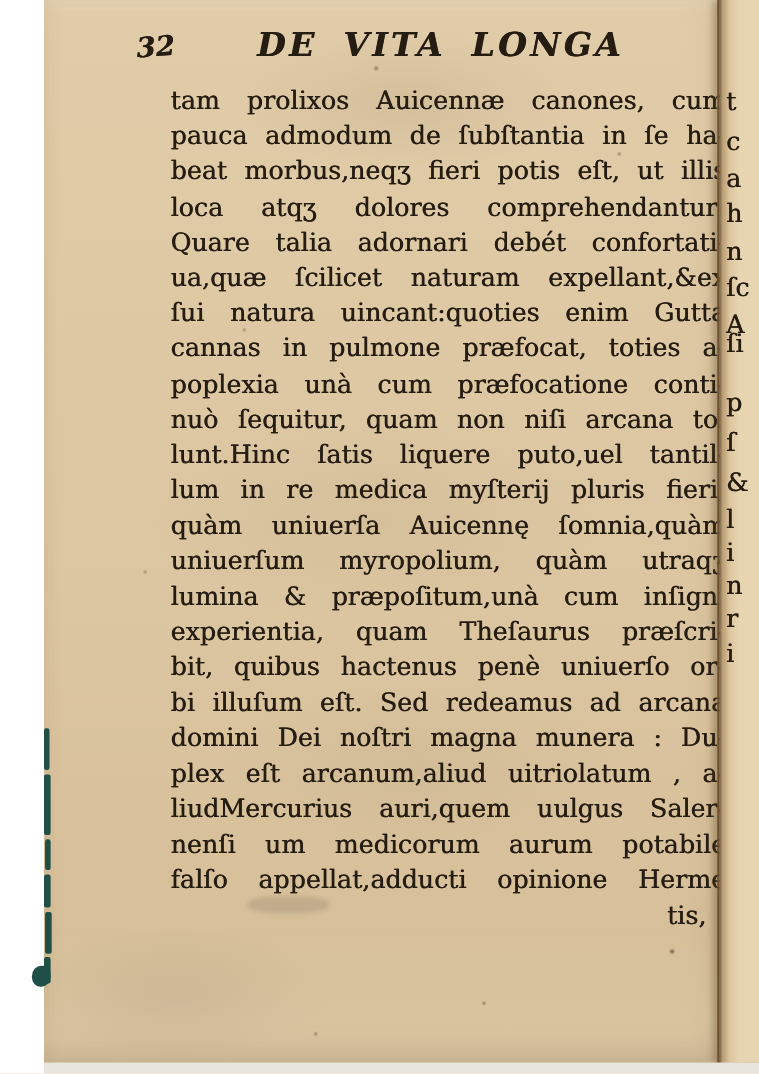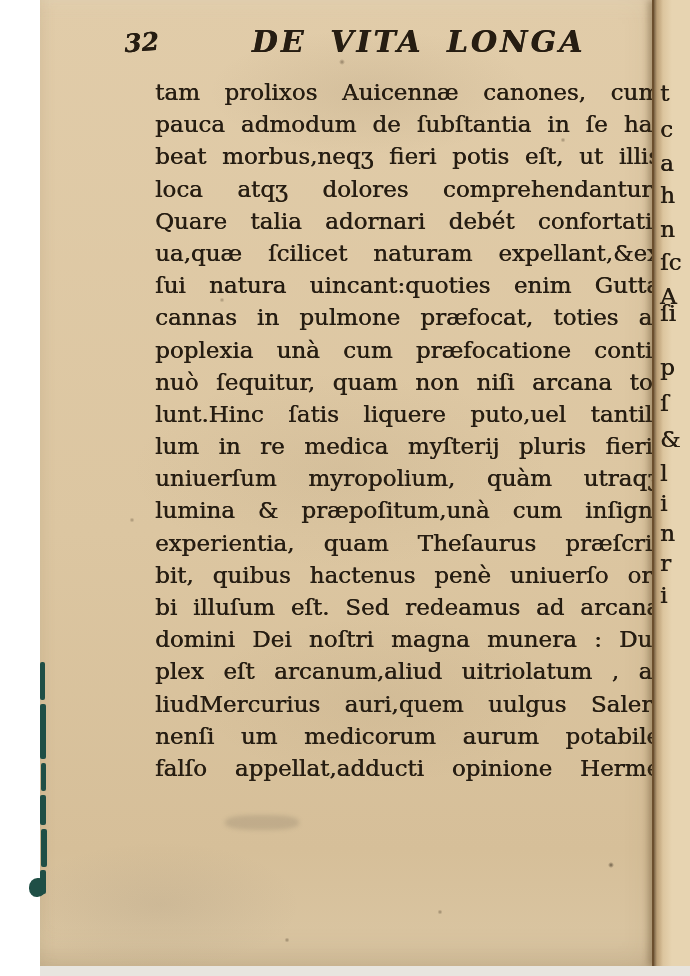--- a/index.html
+++ b/index.html
@@ -43,21 +43,21 @@
   }
   
   .page-number {
     position: absolute; left: 84px; top: 28px;
     font-style: italic; font-weight: bold; font-size: 25px;
     color: var(--ink, #261d12);
     transform: rotate(-4deg);
     text-shadow: 0.4px 0 currentColor;
   }
   .running-title {
-    position: absolute; left: 126px; top: 24px; width: 505px;
+    position: absolute; left: 108px; top: 24px; width: 505px;
     text-align: center;
     font-style: italic; font-weight: bold; font-size: 30px;
     letter-spacing: 3px; word-spacing: 10px;
     color: var(--ink, #261d12);
     text-shadow: 0.4px 0 currentColor;
     white-space: nowrap;
   }
   
   .text-block {
     position: absolute; left: 115px; top: 76px; width: 505px;
@@ -138,32 +138,36 @@
         <div class="text-line">beat morbus,neqʒ fieri potis eſt, ut illis</div>
         <div class="text-line">loca atqʒ dolores comprehendantur:</div>
         <div class="text-line">Quare talia adornari debét confortati-</div>
         <div class="text-line">ua,quæ ſcilicet naturam expellant,&amp;ex</div>
         <div class="text-line">ſui natura uincant:quoties enim Gutta</div>
         <div class="text-line">cannas in pulmone præfocat, toties a-</div>
         <div class="text-line">poplexia unà cum præfocatione conti-</div>
         <div class="text-line">nuò ſequitur, quam non niſi arcana tol</div>
         <div class="text-line">lunt.Hinc ſatis liquere puto,uel tantil-</div>
         <div class="text-line">lum in re medica myſterij pluris fieri,</div>
+        <div class="text-line">quàm uniuerſa Auicennę ſomnia,quàm</div>
         <div class="text-line">uniuerſum myropolium, quàm utraqʒ</div>
         <div class="text-line">lumina &amp; præpoſitum,unà cum inſigni</div>
         <div class="text-line">experientia, quam Theſaurus præſcri-</div>
         <div class="text-line">bit, quibus hactenus penè uniuerſo or-</div>
         <div class="text-line">bi illuſum eſt. Sed redeamus ad arcana</div>
         <div class="text-line">domini Dei noſtri magna munera : Du-</div>
         <div class="text-line">plex eſt arcanum,aliud uitriolatum , a-</div>
         <div class="text-line">liudMercurius auri,quem uulgus Saler-</div>
         <div class="text-line">nenſi um medicorum aurum potabile</div>
         <div class="text-line">falſo appellat,adducti opinione Herme</div>
       </div>
 
+    <div class="catchword-line">
+      <span>tis,</span>
+    </div>
 
     <div class="smudge"></div>
     <div class="crease-smudge"></div>
   </div>
 
   <div class="sliver" id="sliver">
       <span class="fragment" style="top: 80px;">t</span>
       <span class="fragment" style="top: 116px;">c</span>
       <span class="fragment" style="top: 150px;">a</span>
       <span class="fragment" style="top: 182px;">h</span>

